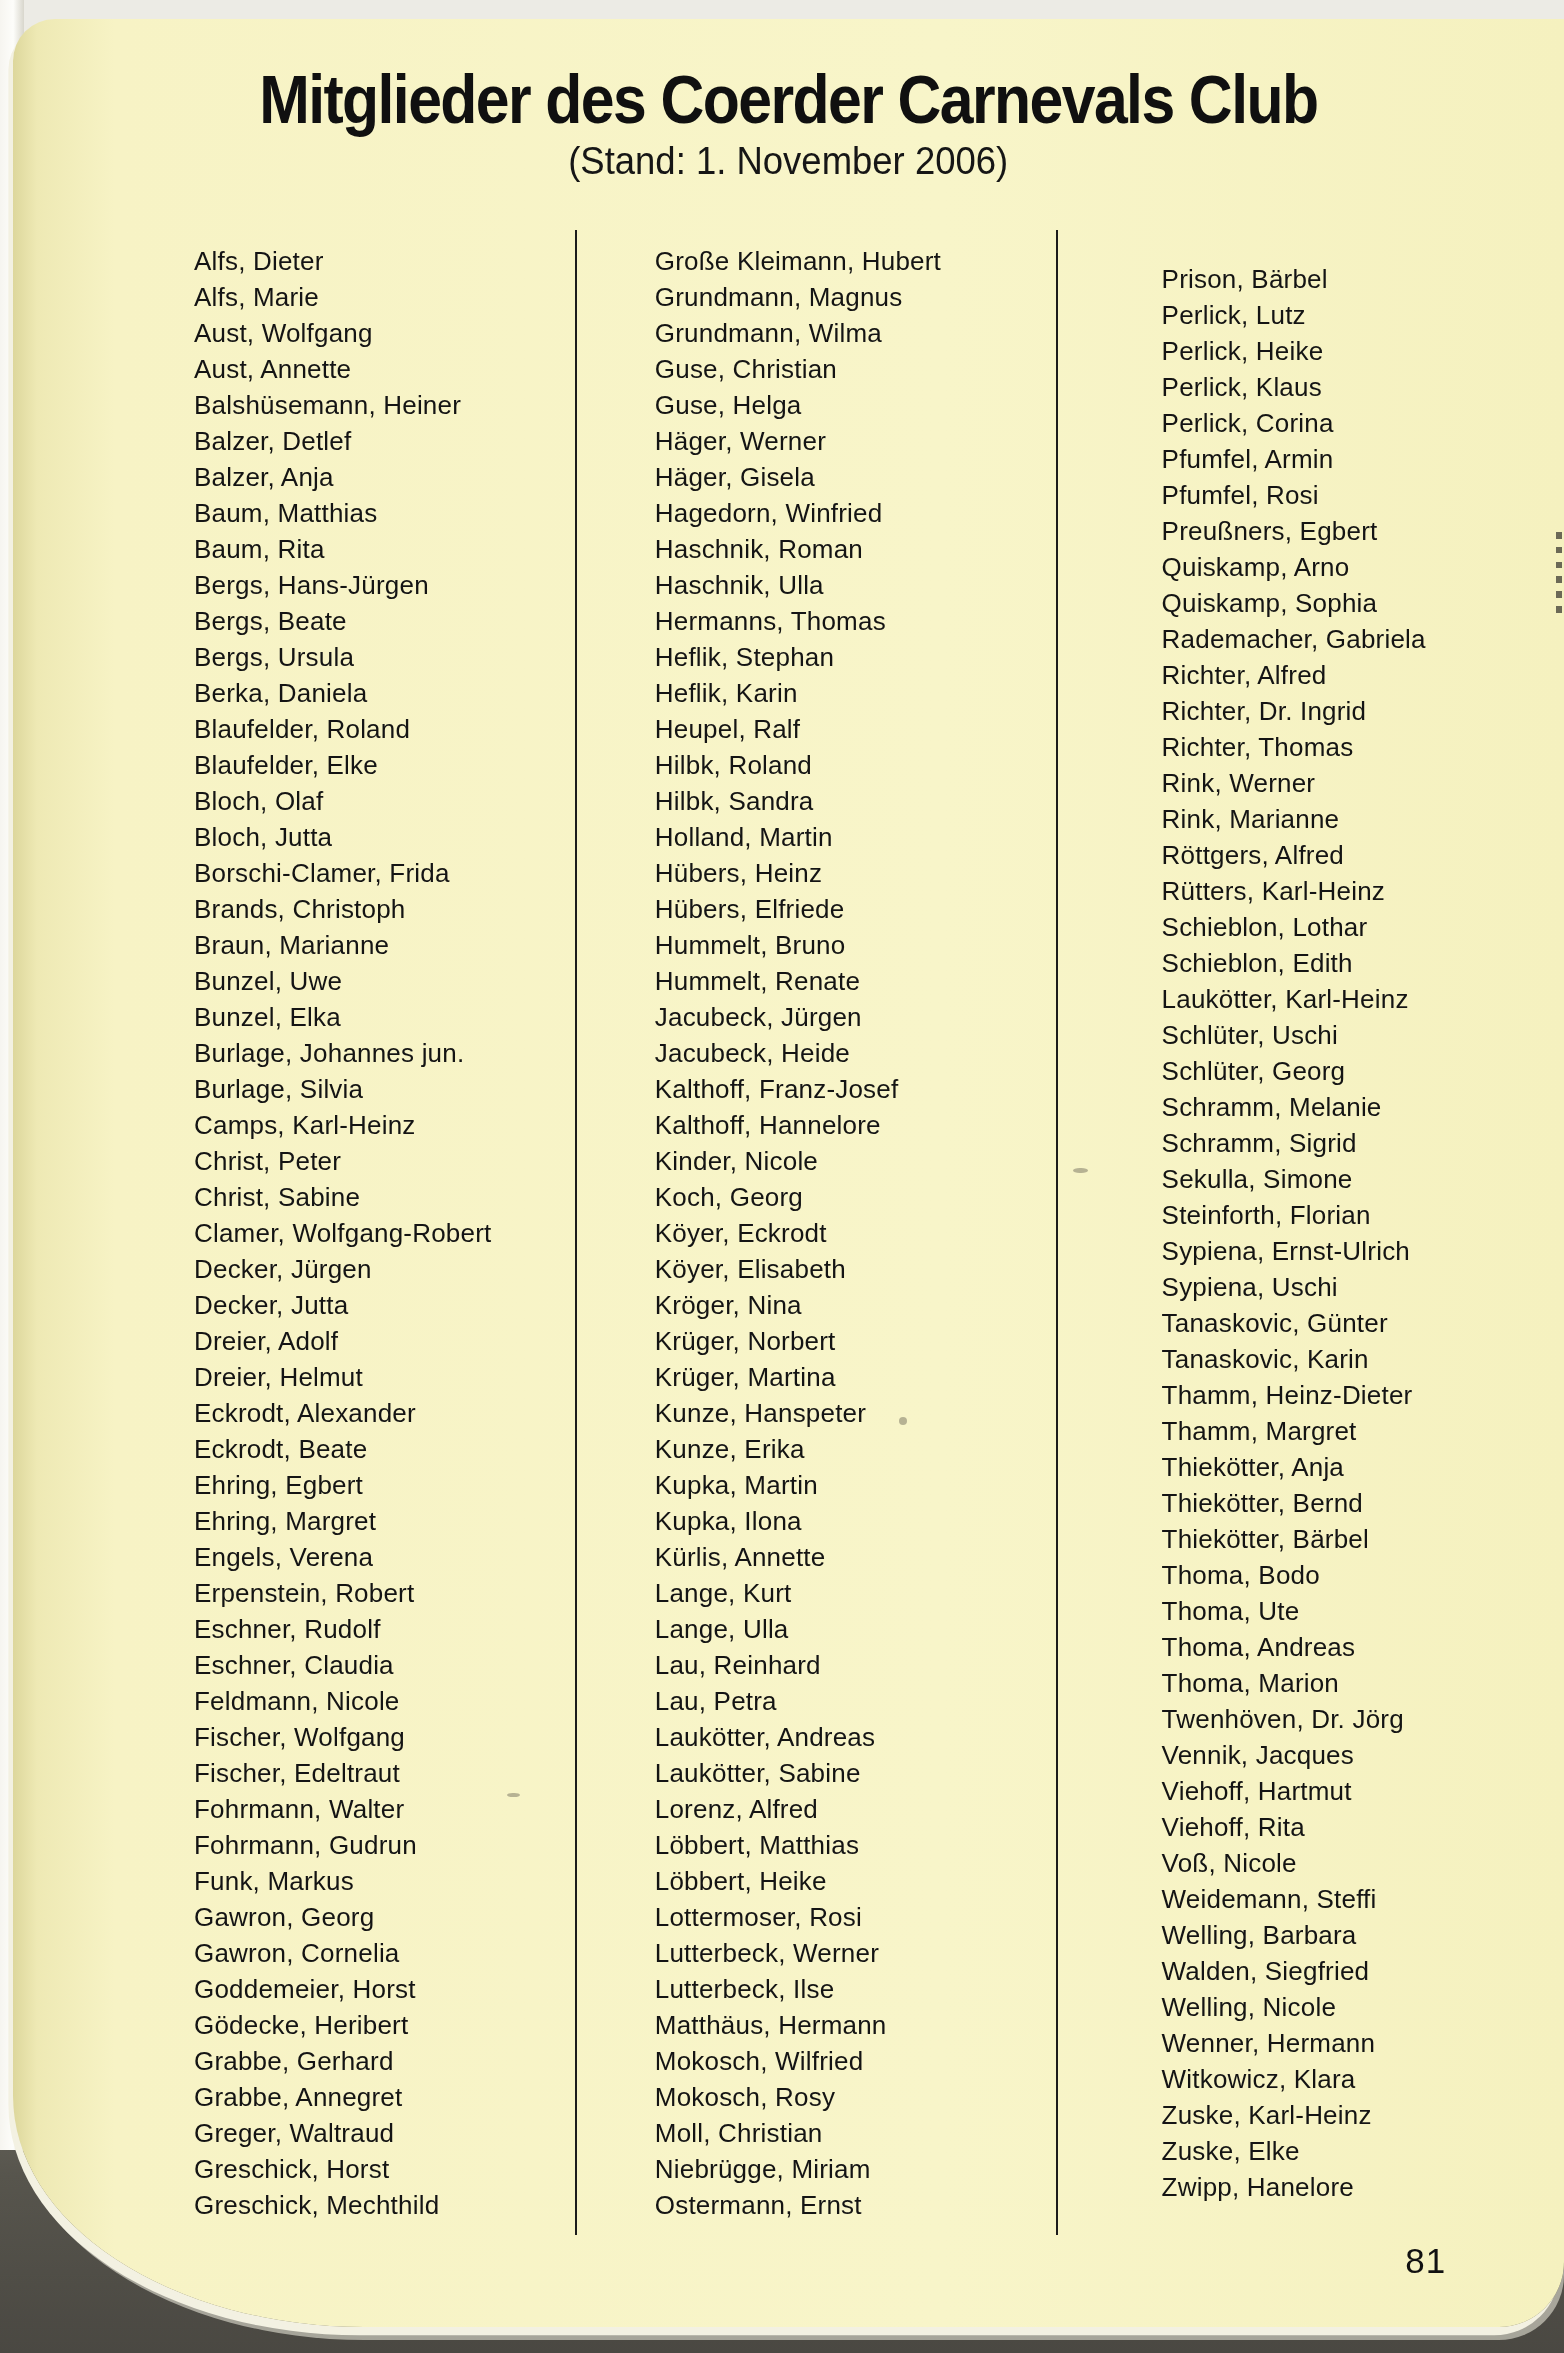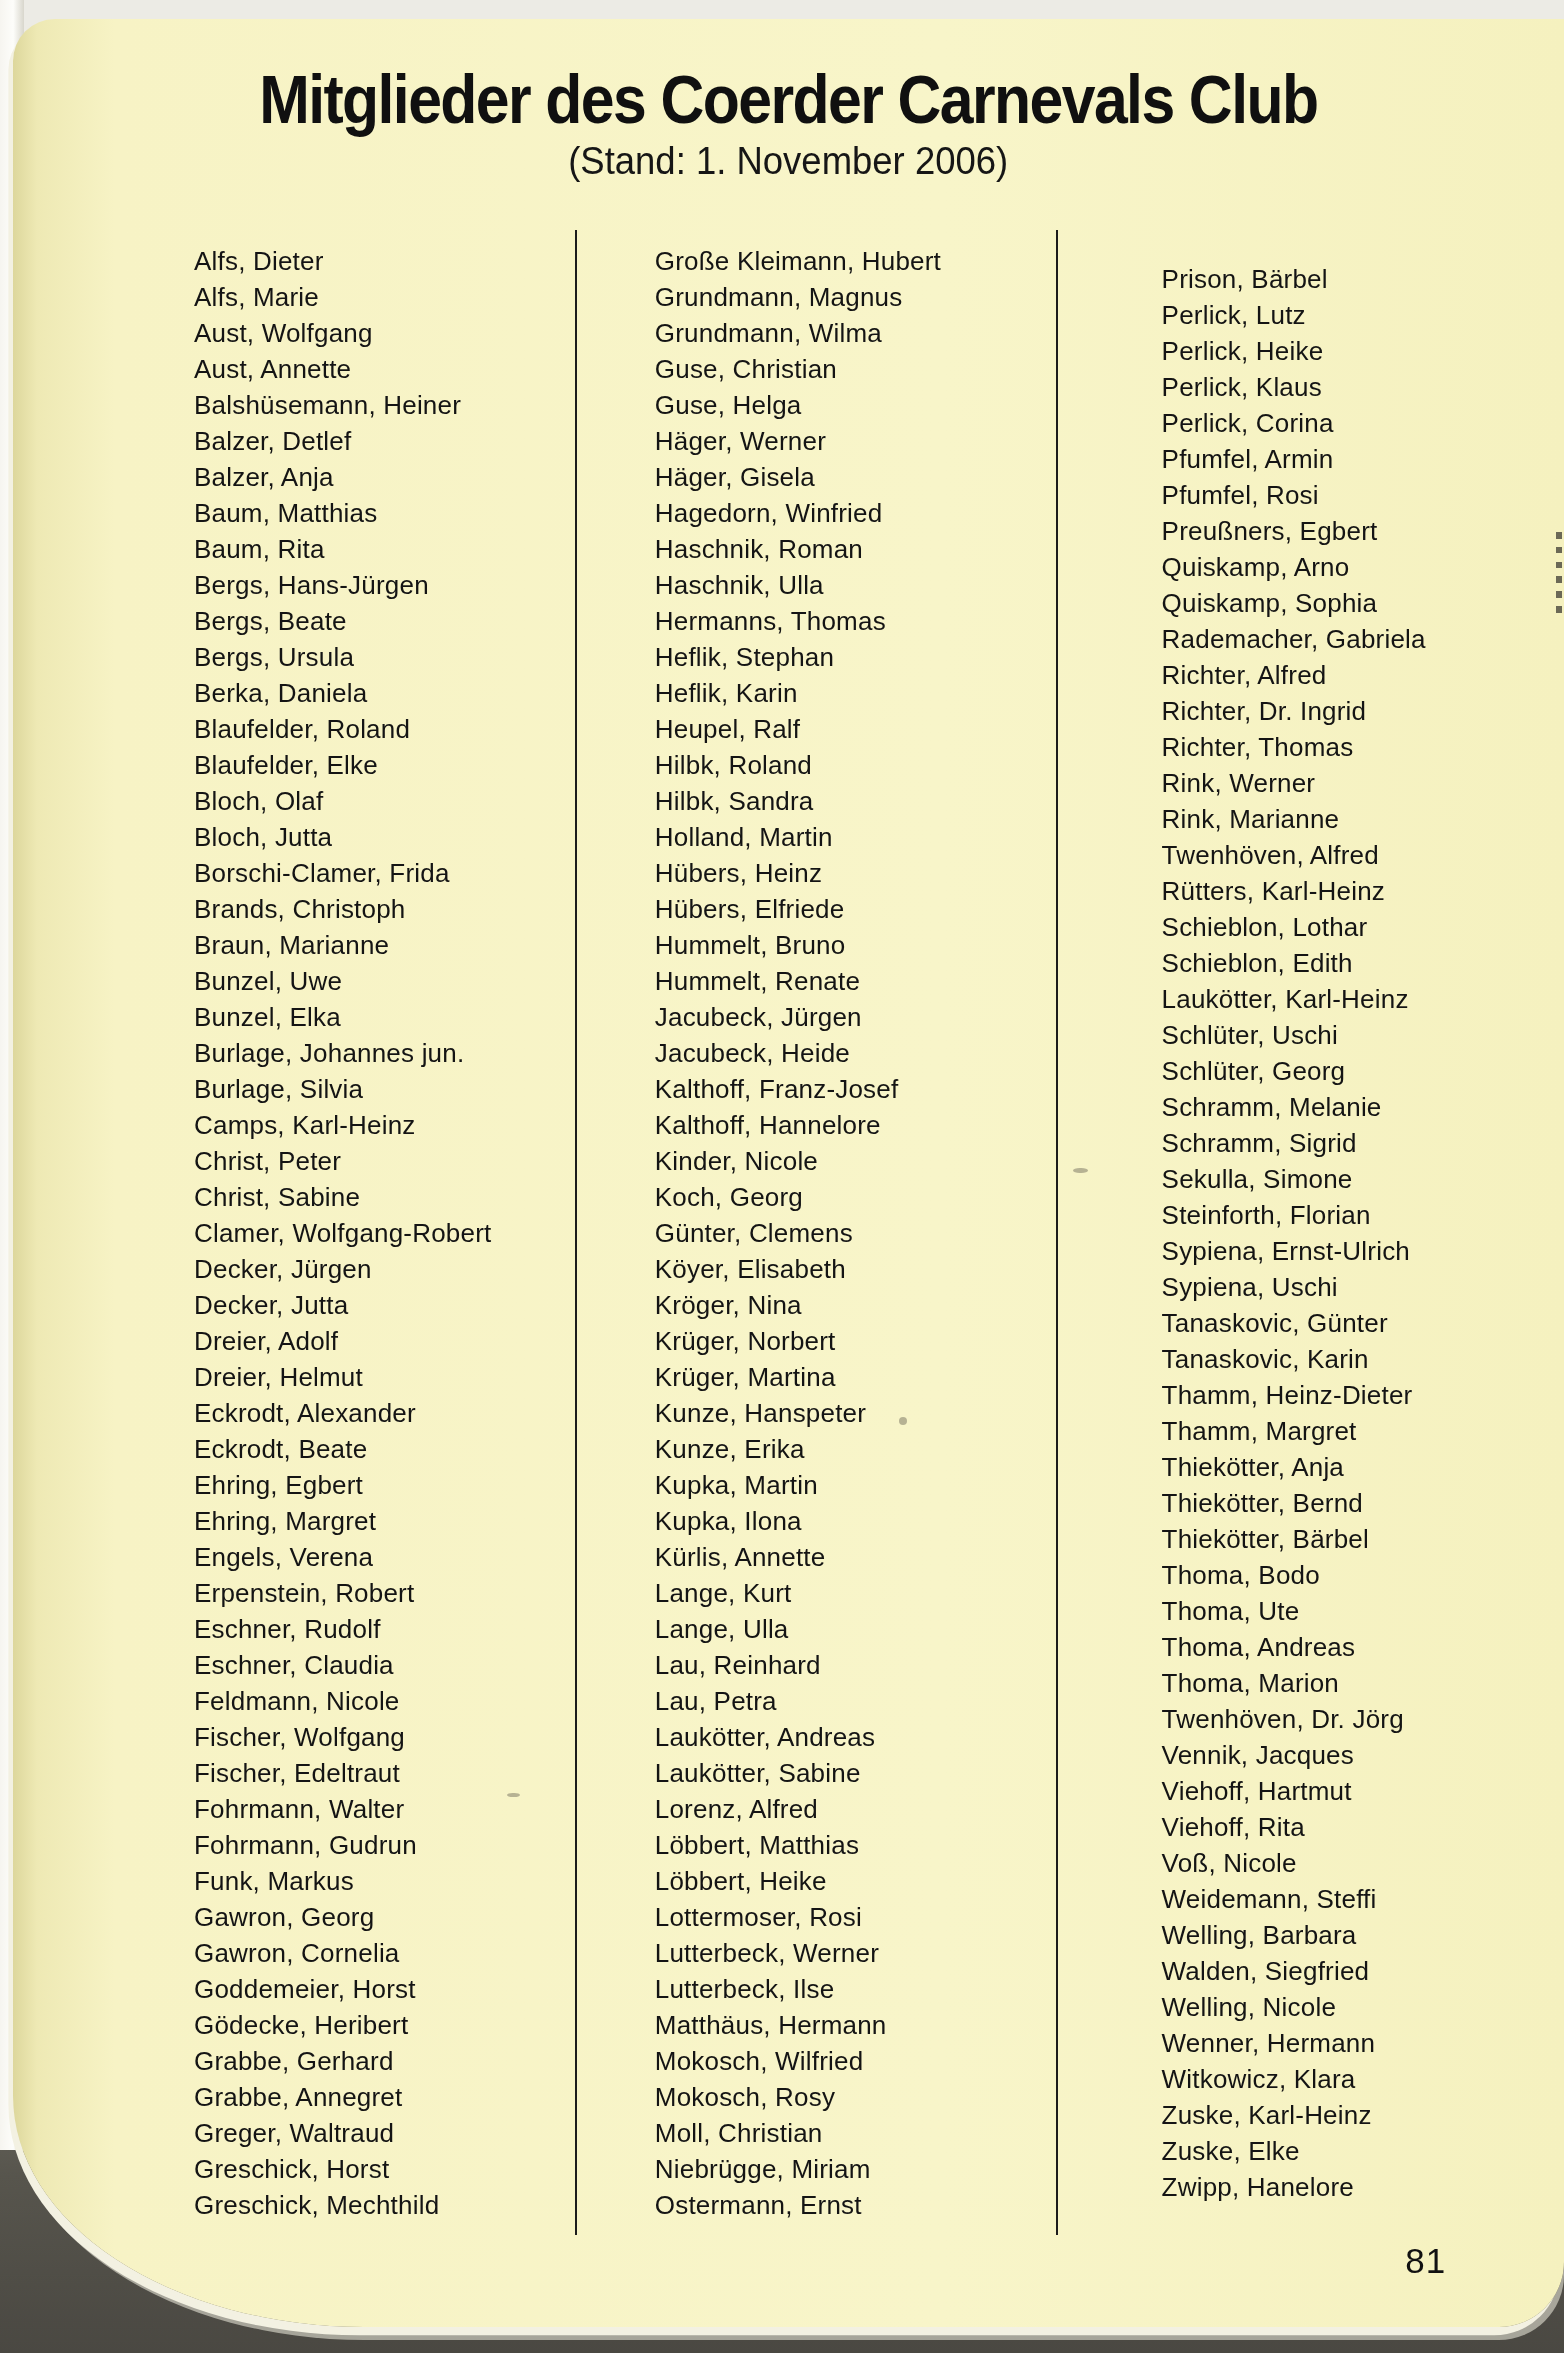--- a/index.html
+++ b/index.html
@@ -164,21 +164,21 @@
         <div class="name-row">Hübers, Heinz</div>
         <div class="name-row">Hübers, Elfriede</div>
         <div class="name-row">Hummelt, Bruno</div>
         <div class="name-row">Hummelt, Renate</div>
         <div class="name-row">Jacubeck, Jürgen</div>
         <div class="name-row">Jacubeck, Heide</div>
         <div class="name-row">Kalthoff, Franz-Josef</div>
         <div class="name-row">Kalthoff, Hannelore</div>
         <div class="name-row">Kinder, Nicole</div>
         <div class="name-row">Koch, Georg</div>
-        <div class="name-row">Günter, Clemens</div>
+        <div class="name-row">Köyer, Eckrodt</div>
         <div class="name-row">Köyer, Elisabeth</div>
         <div class="name-row">Kröger, Nina</div>
         <div class="name-row">Krüger, Norbert</div>
         <div class="name-row">Krüger, Martina</div>
         <div class="name-row">Kunze, Hanspeter</div>
         <div class="name-row">Kunze, Erika</div>
         <div class="name-row">Kupka, Martin</div>
         <div class="name-row">Kupka, Ilona</div>
         <div class="name-row">Kürlis, Annette</div>
         <div class="name-row">Lange, Kurt</div>
@@ -211,21 +211,21 @@
         <div class="name-row">Pfumfel, Rosi</div>
         <div class="name-row">Preußners, Egbert</div>
         <div class="name-row">Quiskamp, Arno</div>
         <div class="name-row">Quiskamp, Sophia</div>
         <div class="name-row">Rademacher, Gabriela</div>
         <div class="name-row">Richter, Alfred</div>
         <div class="name-row">Richter, Dr. Ingrid</div>
         <div class="name-row">Richter, Thomas</div>
         <div class="name-row">Rink, Werner</div>
         <div class="name-row">Rink, Marianne</div>
-        <div class="name-row">Twenhöven, Alfred</div>
+        <div class="name-row">Röttgers, Alfred</div>
         <div class="name-row">Rütters, Karl-Heinz</div>
         <div class="name-row">Schieblon, Lothar</div>
         <div class="name-row">Schieblon, Edith</div>
         <div class="name-row">Laukötter, Karl-Heinz</div>
         <div class="name-row">Schlüter, Uschi</div>
         <div class="name-row">Schlüter, Georg</div>
         <div class="name-row">Schramm, Melanie</div>
         <div class="name-row">Schramm, Sigrid</div>
         <div class="name-row">Sekulla, Simone</div>
         <div class="name-row">Steinforth, Florian</div>

